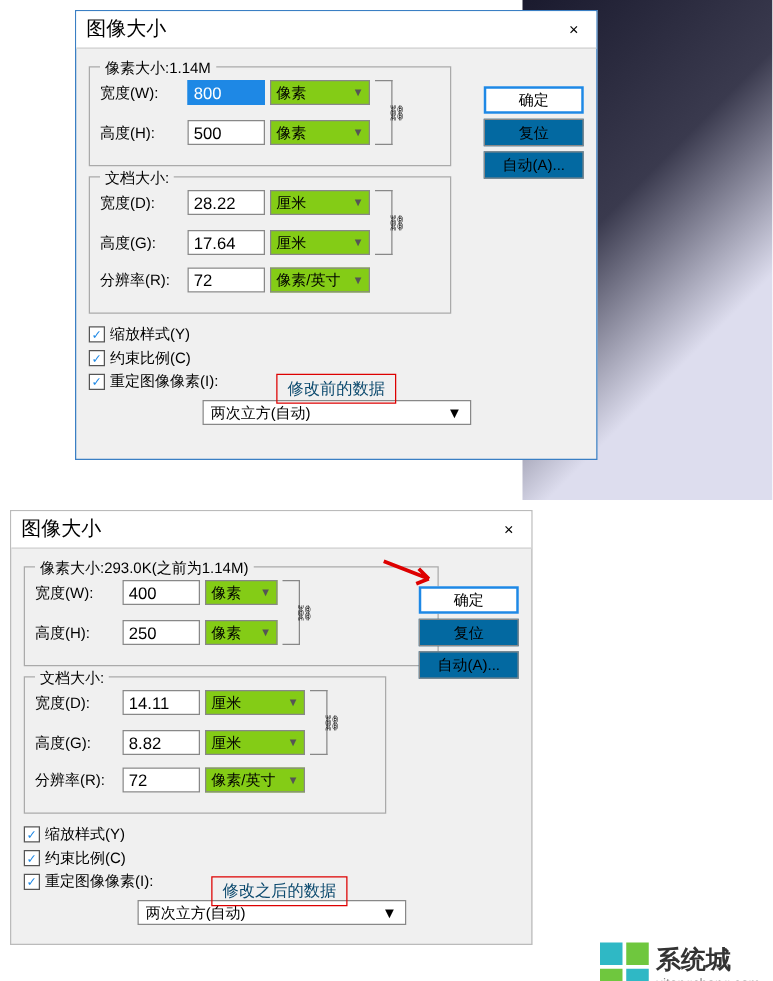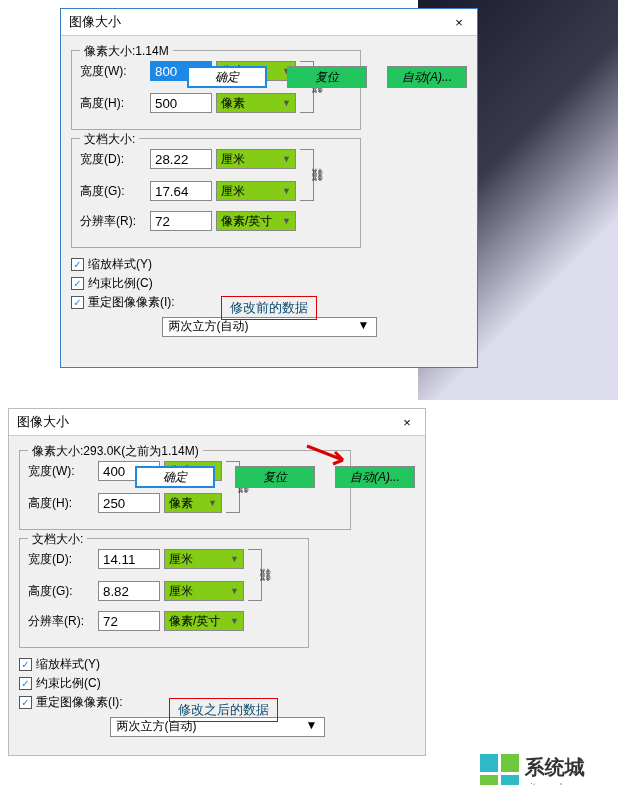--- a/index.html
+++ b/index.html
@@ -6,47 +6,47 @@
     body { width: 618px; height: 785px; font-family: "Microsoft YaHei", sans-serif; font-size: 12px; background: #fff; position: relative; }
     
     .bg-image { position: absolute; top: 0; right: 0; width: 200px; height: 400px; background: linear-gradient(135deg, #1a1a2e 0%, #3a3a4e 40%, #dde 70%); z-index: -1; }
     
     .dialog { position: absolute; background: #f0f0f0; border: 1px solid #999; }
     .dialog.d1 { left: 60px; top: 8px; width: 418px; height: 360px; border: 1px solid #3a7fc4; }
     .dialog.d2 { left: 8px; top: 408px; width: 418px; height: 348px; border: 1px solid #bbb; }
     
     .titlebar { display: flex; justify-content: space-between; align-items: center; padding: 4px 8px; background: #fff; border-bottom: 1px solid #ccc; }
     .titlebar.t1 { background: #fff; }
-    .title { font-size: 13px; color: #000; }
+    .title { font-size: 16px; color: #000; }
     .close-btn { width: 20px; height: 16px; display: flex; align-items: center; justify-content: center; font-size: 13px; cursor: pointer; }
     
     .body { padding: 14px 10px; position: relative; }
     
     .fieldset { border: 1px solid #aaa; margin-bottom: 8px; padding: 10px 8px; position: relative; }
     .legend { position: absolute; top: -8px; left: 8px; background: #f0f0f0; padding: 0 4px; font-size: 12px; }
     
     .row { display: flex; align-items: center; margin-bottom: 6px; gap: 4px; }
     .label { width: 62px; text-align: left; margin-right: 4px; }
     .input { width: 62px; height: 20px; border: 1px solid #888; padding: 0 4px; background: #fff; }
     .input.hl { background: #1e88e5; color: #ffffff; border: 1px solid #1e88e5; }
     .select { width: 80px; height: 20px; border: 1px solid #888; background: #84cc16; padding: 0 4px; display: flex; align-items: center; justify-content: space-between; }
     .select .chev { font-size: 9px; color: #555; }
     
     .link-bracket { width: 14px; height: 52px; border: 1px solid #888; border-left: none; position: relative; display: flex; align-items: center; justify-content: center; }
     .link-icon { position: absolute; right: -12px; font-size: 12px; }
     
-    .buttons { position: absolute; right: 10px; top: 30px; display: flex; gap: 20px; font-style: italic; }
-    .btn { width: 80px; height: 22px; border: 1px solid #888; background: #22c55e; display: flex; align-items: center; justify-content: center; cursor: pointer; }
+    .buttons { position: absolute; right: 10px; top: 30px; display: flex; flex-direction: column; gap: 4px; }
+    .btn { width: 80px; height: 22px; border: 1px solid #888; background: #0369a1; display: flex; align-items: center; justify-content: center; cursor: pointer; }
     .btn.primary { border: 2px solid #1e88e5; background: #fff; }
     
     .checkbox-row { display: flex; align-items: center; gap: 4px; margin-bottom: 2px; }
     .checkbox { width: 13px; height: 13px; border: 1px solid #555; background: #fff; display: flex; align-items: center; justify-content: center; font-size: 10px; color: #1e88e5; }
     
     .resample-row { display: flex; justify-content: center; margin-top: 6px; }
-    .resample-select { width: 215px; height: 20px; border: 1px solid #888; background: #fff; padding: 0 6px; display: flex; justify-content: space-between; }
+    .resample-select { width: 215px; height: 20px; border: 1px solid #888; background: #fff; padding: 0 6px; display: flex; align-items: center; justify-content: space-between; }
     
     .annotation { position: absolute; border: 1px solid #d00; color: #0c4a6e; font-size: 13px; padding: 2px 8px; background: transparent; }
     .arrow { position: absolute; }
     
     .logo { position: absolute; bottom: -8px; right: 10px; display: flex; align-items: center; gap: 6px; }
     .logo-squares { display: grid; grid-template-columns: repeat(2, 18px); grid-template-rows: repeat(2, 18px); gap: 3px; }
     .sq { background: #2fb8c5; }
     .sq.gr { background: #6fc73e; }
     .logo-text { display: flex; flex-direction: column; }
     .logo-text .main { font-size: 20px; font-weight: bold; color: #333; }

